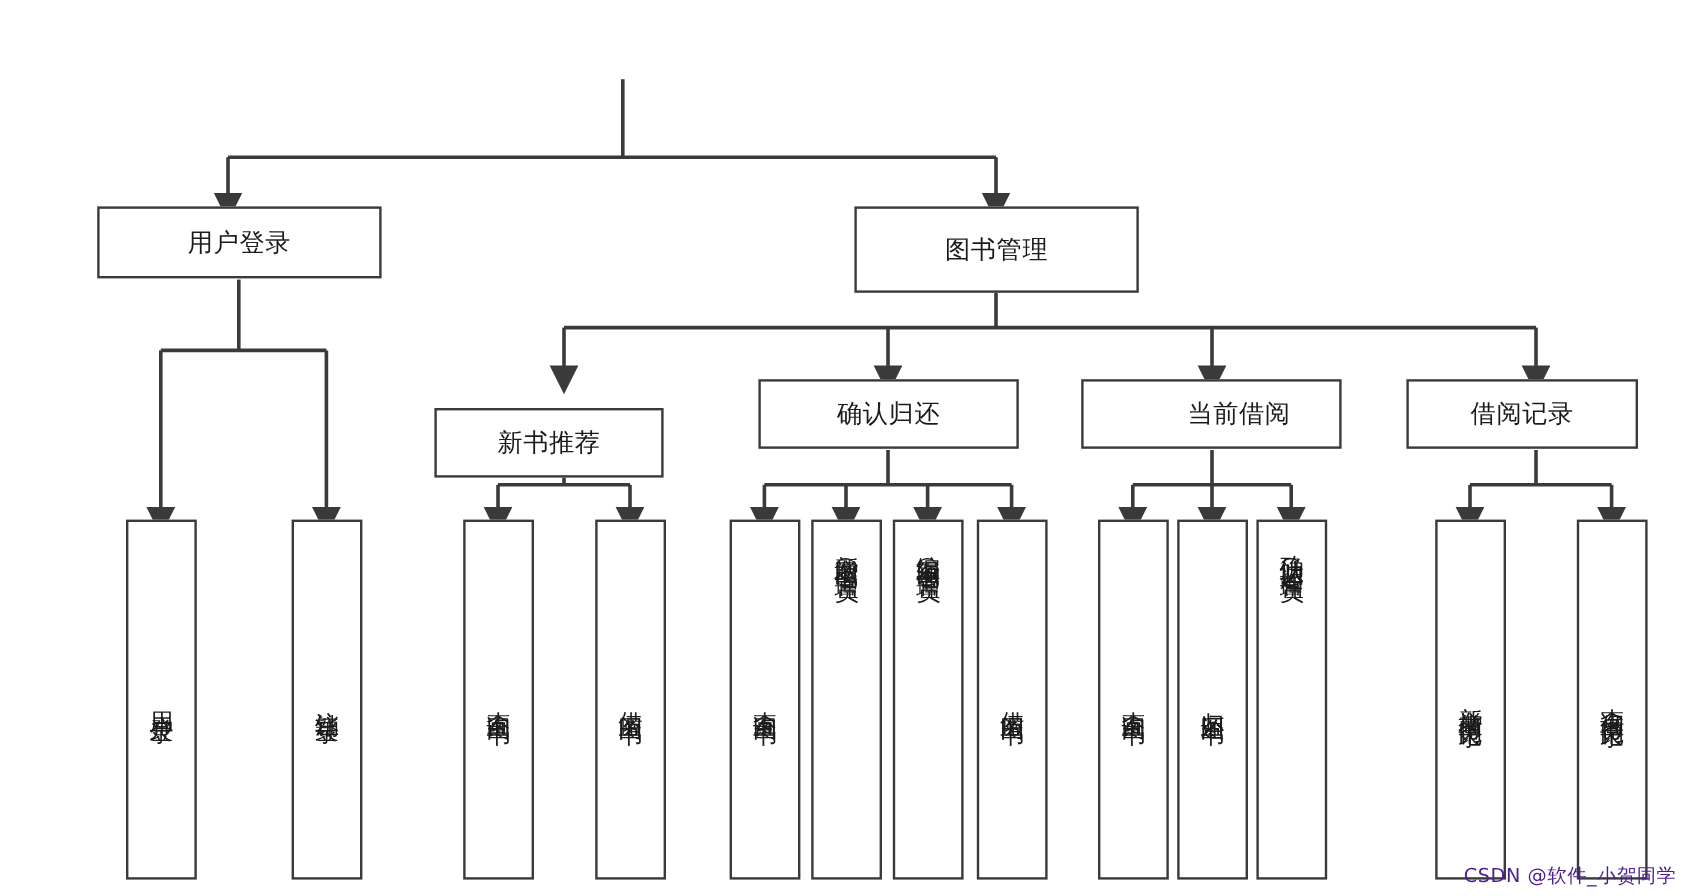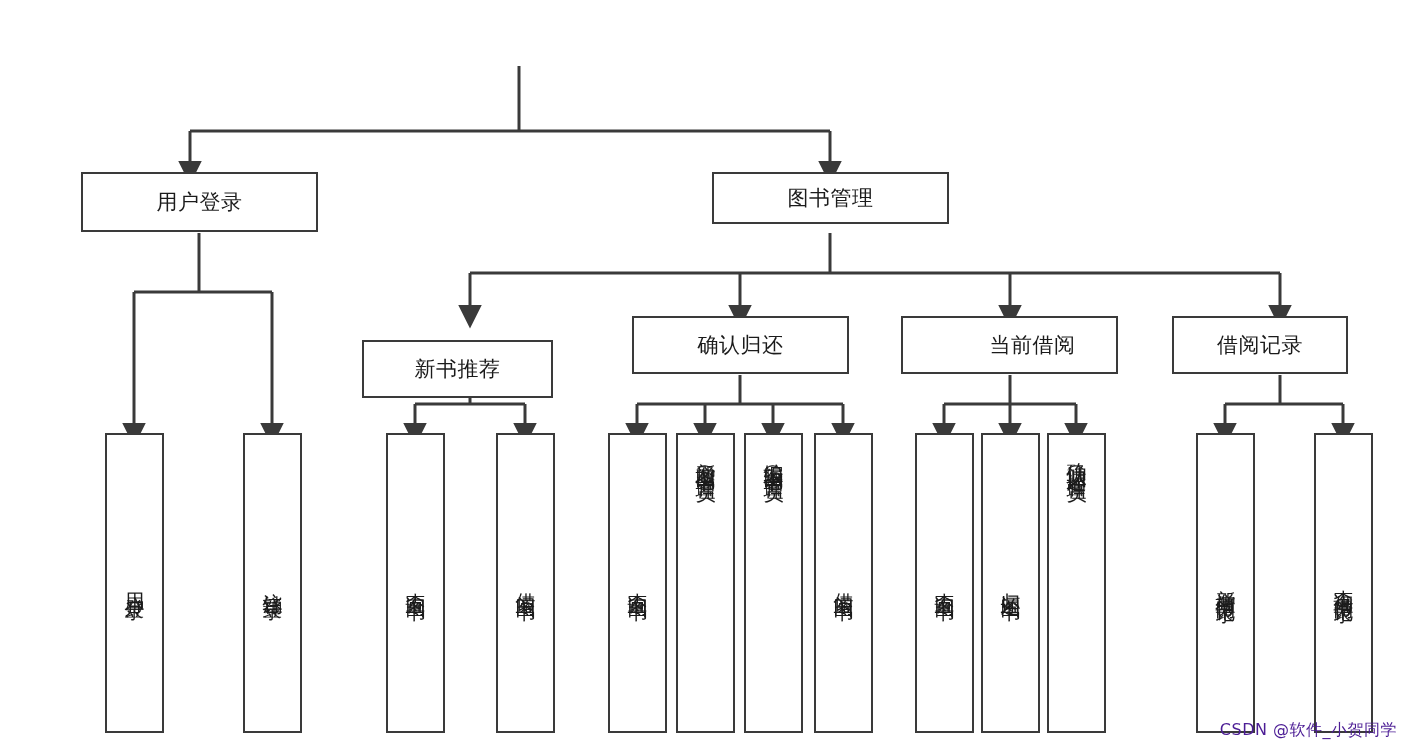--- a/index.html
+++ b/index.html
@@ -127,37 +127,37 @@
       <path d="M1225,404 L1225,427" marker-end="url(#arrow)"></path>
       <path d="M1343,404 L1343,427" marker-end="url(#arrow)"></path>
     </g>
   </svg>
 
 
   <div class="node level2" style="left:81px; top:172px; width:237px; height:60px;">
     <span class="label">用户登录</span>
   </div>
 
-  <div class="node level2" style="left:712px; top:172px; width:237px; height:52px;justify-content:center;">
+  <div class="node level2" style="left:712px; top:172px; width:237px; height:72px;justify-content:center;">
     <span class="label">图书管理</span>
   </div>
 
   <div class="node level3" style="left:362px; top:316px; width:191px; height:58px;margin-top:24px;">
     <span class="label">新书推荐</span>
   </div>
 
   <div class="node level3" style="left:632px; top:316px; width:217px; height:58px;">
     <span class="label">确认归还</span>
   </div>
 
   <div class="node level3" style="left:901px; top:316px; width:217px; height:58px;padding-left:46px;">
     <span class="label">当前借阅</span>
   </div>
 
-  <div class="node level3" style="left:1172px; top:316px; width:176px; height:58px;">
+  <div class="node level3" style="left:1172px; top:316px; width:193px; height:58px;">
     <span class="label">借阅记录</span>
   </div>
 
   <div class="node leaf centered" style="left:105px; top:433px; width:59px; height:300px;">
     <span class="label">用户登录</span>
   </div>
 
   <div class="node leaf centered" style="left:243px; top:433px; width:59px; height:300px;">
     <span class="label">注销登录</span>
   </div>

